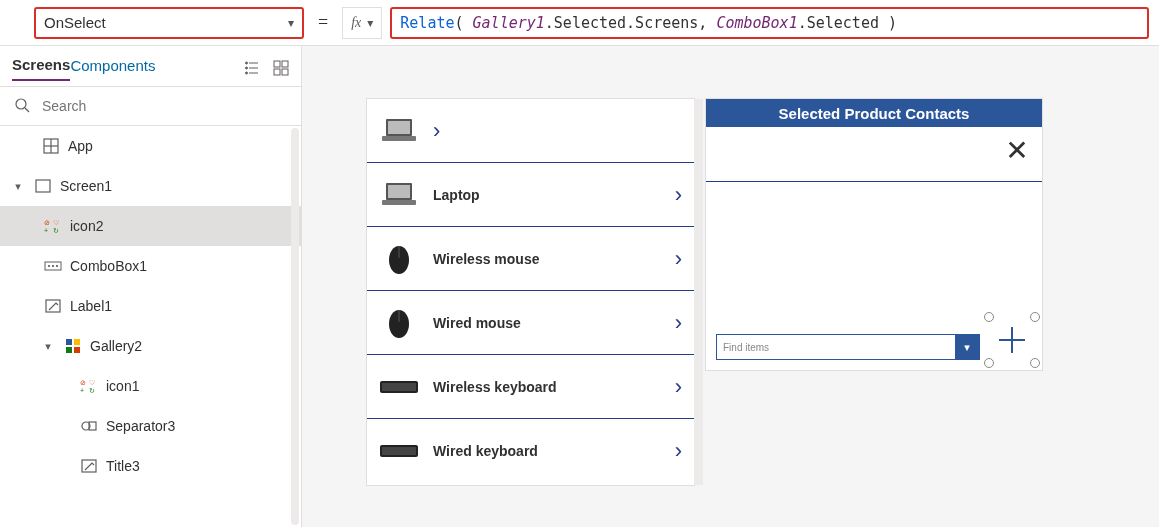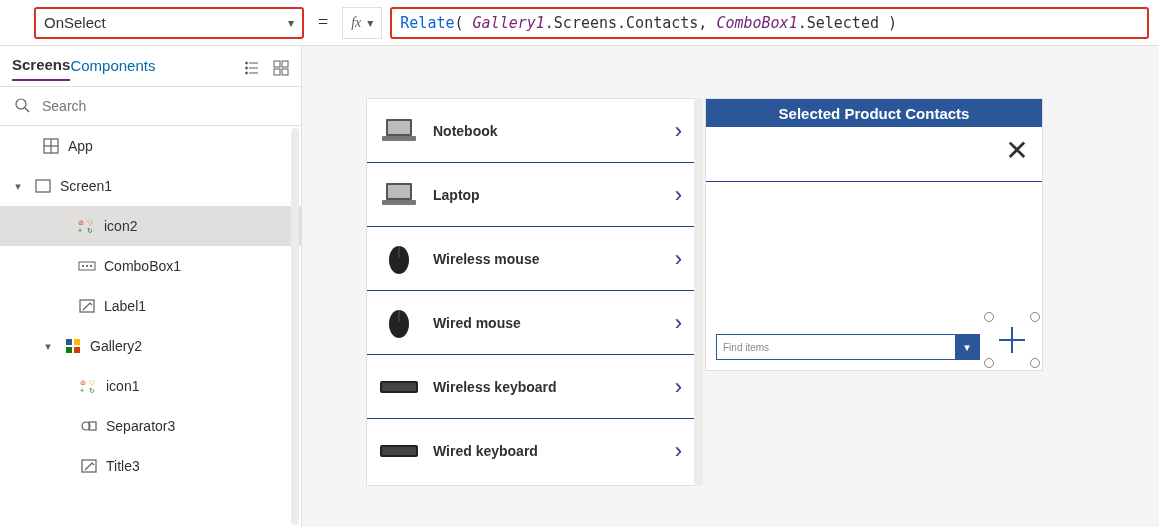--- a/index.html
+++ b/index.html
@@ -120,21 +120,21 @@
     height:40px;
     gap:8px;
     cursor:pointer;
     padding-right:8px;
   }
   .tree-row.selected { background:#e1dfdd; }
   .expander { width:16px; text-align:center; color:#605e5c; font-size:11px; }
   .tree-icon { width:18px; display:flex; justify-content:center; }
   
   .pad-1{padding-left:18px}
-  .pad-3{padding-left:78px}
+  .pad-3{padding-left:44px}
   .pad-4{padding-left:80px}
   
   .canvas {
     flex:1;
     background:#f5f5f5;
     position:relative;
   }
   .gallery {
     position:absolute;
     left:64px; top:52px;
@@ -230,21 +230,21 @@
 <div class="formula-bar">
   <div class="prop-select">
     <span>OnSelect</span>
     <span class="chev-small">▾</span>
   </div>
   <div class="eq">=</div>
   <div class="fx-box">
     <span class="fx-label">fx</span>
     <span class="chev-small">▾</span>
   </div>
-  <div class="formula-input-wrap" id="formula-input"><span class="tok-fn">Relate</span><span class="tok-plain">( </span><span class="tok-var">Gallery1</span><span class="tok-plain">.Screens.Contacts, </span><span class="tok-var">ComboBox1</span><span class="tok-plain">.Selected )</span></div>
+  <div class="formula-input-wrap" id="formula-input"><span class="tok-fn">Relate</span><span class="tok-plain">( </span><span class="tok-var">Gallery1</span><span class="tok-plain">.Selected.Screens, </span><span class="tok-var">ComboBox1</span><span class="tok-plain">.Selected )</span></div>
 </div>
 
 <div class="main">
 
   <div class="treepanel">
     <div class="tree-tabs">
       <div class="tab active">Screens</div>
       <div class="tab">Components</div>
       <div class="tab-icons">
         <span>
@@ -390,21 +390,20 @@
     <div class="gallery" id="gallery">
       <div class="gallery-scroll"></div>
     <div class="gallery-item">
           <div class="thumb">
             <svg width="38" height="30" viewBox="0 0 38 30">
               <rect x="6" y="3" width="26" height="17" fill="#555" rx="1"></rect>
               <rect x="8" y="5" width="22" height="13" fill="#bbb"></rect>
               <rect x="2" y="20" width="34" height="5" fill="#777" rx="1"></rect>
             </svg>
           </div>
-          <div class="glabel">Notebook</div>
           <div class="gchev">›</div>
         </div>
         <div class="gallery-item">
           <div class="thumb">
             <svg width="38" height="30" viewBox="0 0 38 30">
               <rect x="6" y="3" width="26" height="17" fill="#555" rx="1"></rect>
               <rect x="8" y="5" width="22" height="13" fill="#bbb"></rect>
               <rect x="2" y="20" width="34" height="5" fill="#777" rx="1"></rect>
             </svg>
           </div>

